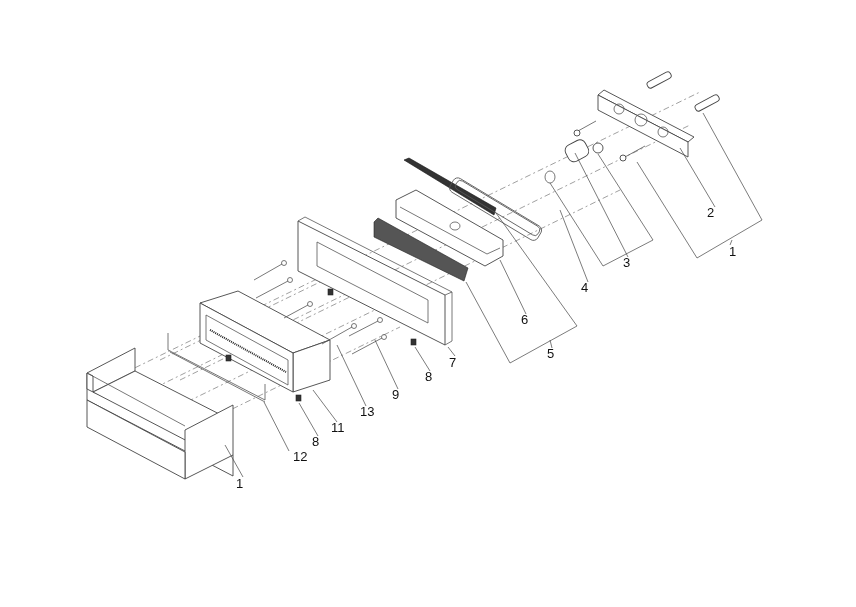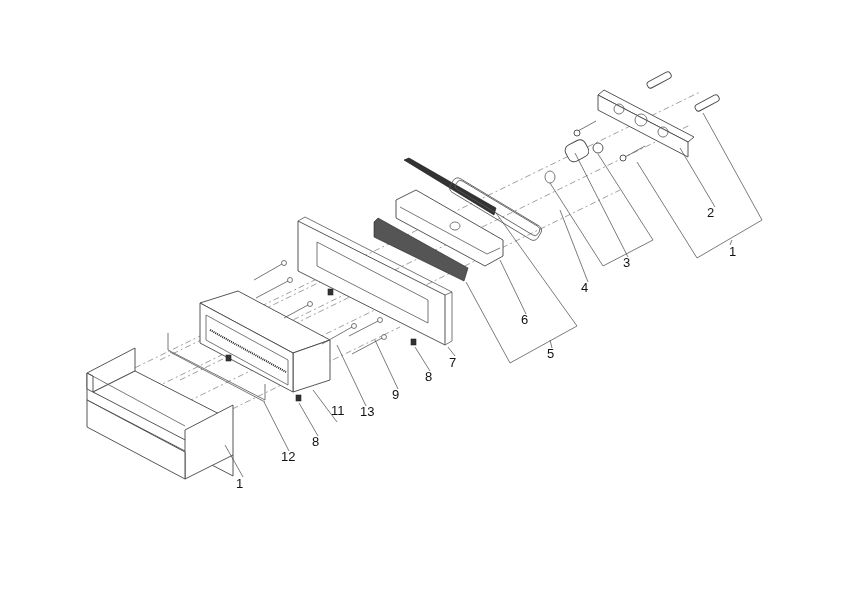--- a/index.html
+++ b/index.html
@@ -139,16 +139,16 @@
 <span class="lbl" style="left:729px;top:244px">1</span>
 <span class="lbl" style="left:707px;top:205px">2</span>
 <span class="lbl" style="left:623px;top:255px">3</span>
 <span class="lbl" style="left:581px;top:280px">4</span>
 <span class="lbl" style="left:547px;top:346px">5</span>
 <span class="lbl" style="left:521px;top:312px">6</span>
 <span class="lbl" style="left:449px;top:355px">7</span>
 <span class="lbl" style="left:425px;top:369px">8</span>
 <span class="lbl" style="left:392px;top:387px">9</span>
 <span class="lbl" style="left:360px;top:404px">13</span>
-<span class="lbl" style="left:331px;top:403px">11</span>
+<span class="lbl" style="left:331px;top:420px">11</span>
 <span class="lbl" style="left:312px;top:434px">8</span>
-<span class="lbl" style="left:281px;top:449px">12</span>
+<span class="lbl" style="left:293px;top:449px">12</span>
 <span class="lbl" style="left:236px;top:476px">1</span>
 
 </body></html>

